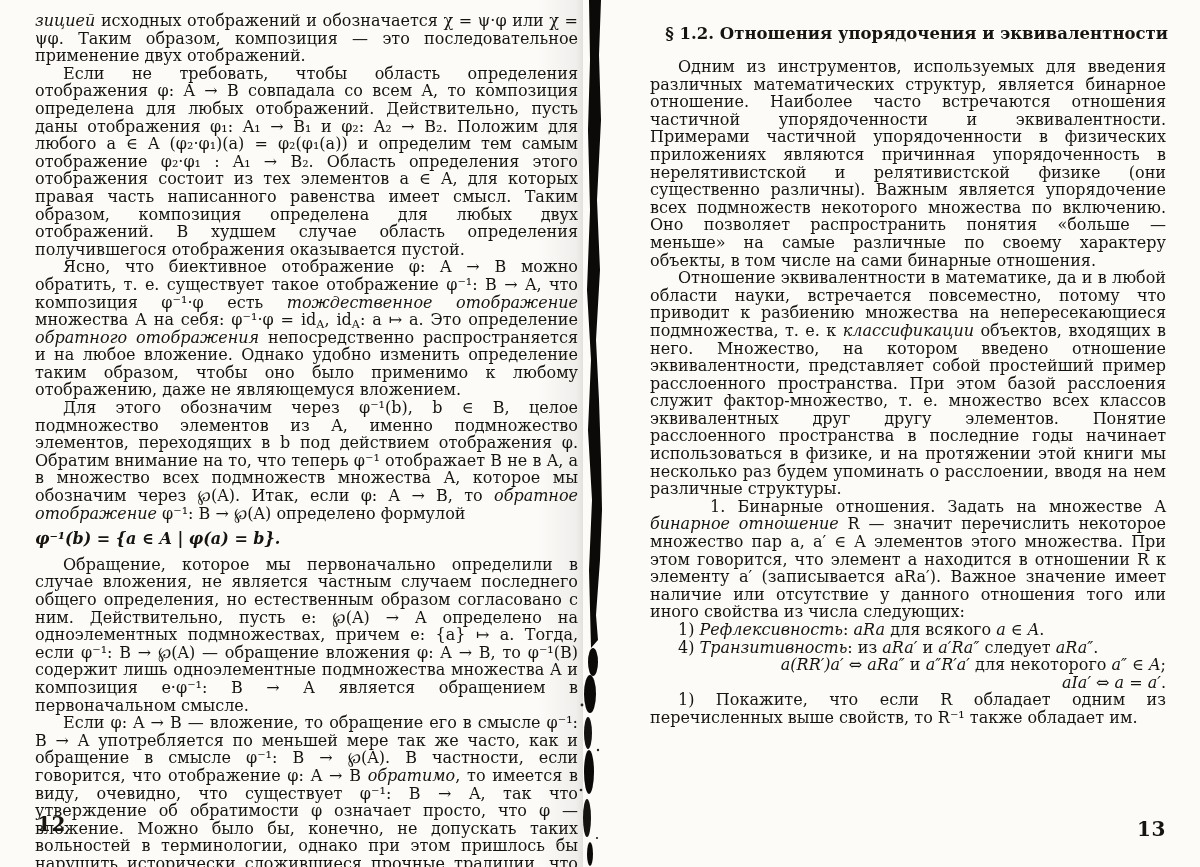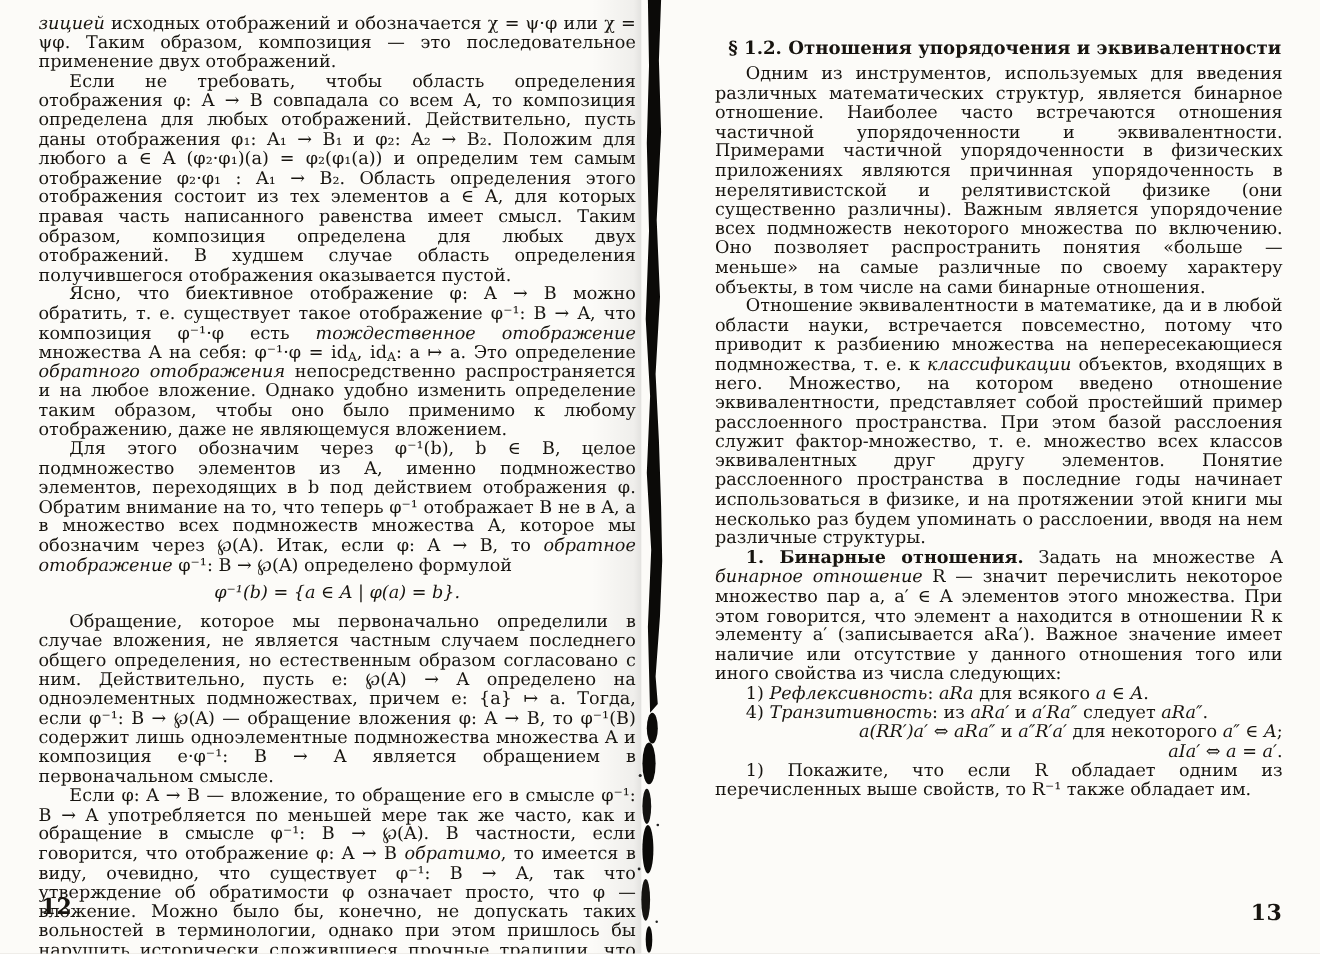--- a/index.html
+++ b/index.html
@@ -5,29 +5,29 @@
   html,body{margin:0;padding:0;background:#dedcd6;}
   .sheet{
     position:relative;width:1200px;height:867px;margin:0 auto;
     background:#fcfbf8;overflow:hidden;color:#17140f;
     font-family:"DejaVu Serif","Liberation Serif",serif;
   }
   .col{position:absolute;text-align:justify;font-size:16px;line-height:17.6px;}
   #left-col{left:35px;top:12px;width:543px;}
   #right-col{left:650px;top:58px;width:516px;}
   .heading{
-    position:absolute;left:650px;top:22px;width:516px;margin:12px;
-    font-size:16.5px;line-height:20px;font-weight:bold;text-align:left;
+    position:absolute;left:650px;top:22px;width:516px;margin:2px;
+    font-size:16.5px;line-height:20px;font-weight:bold;text-align:right;
   }
   .p{margin:0;}
   .indent{text-indent:28px;}
-  .center{text-align:center;text-indent:0;margin:8px 0;}
+  .center{text-align:left;text-indent:0;margin:8px 0;font-weight:bold;}
   .noj{text-align:right;}
   .i{font-style:italic;}
-  .b{font-weight:bold;}
+  .b{font-weight:normal;margin-left:32px;}
   .sub{vertical-align:-0.28em;font-size:0.7em;line-height:0;}
   .pagenum{position:absolute;font-size:20px;font-weight:bold;letter-spacing:0.5px;}
   #pn-left{left:37px;top:812px;}
   #pn-right{left:1137px;top:817px;}
   .gutter-shade{
     position:absolute;left:538px;top:0;width:45px;height:867px;
     background:linear-gradient(to right, rgba(0,0,0,0) 0%, rgba(0,0,0,0.05) 85%, rgba(0,0,0,0.10) 100%);
     pointer-events:none;
   }
   .binding{position:absolute;left:576px;top:0;width:30px;height:867px;}

